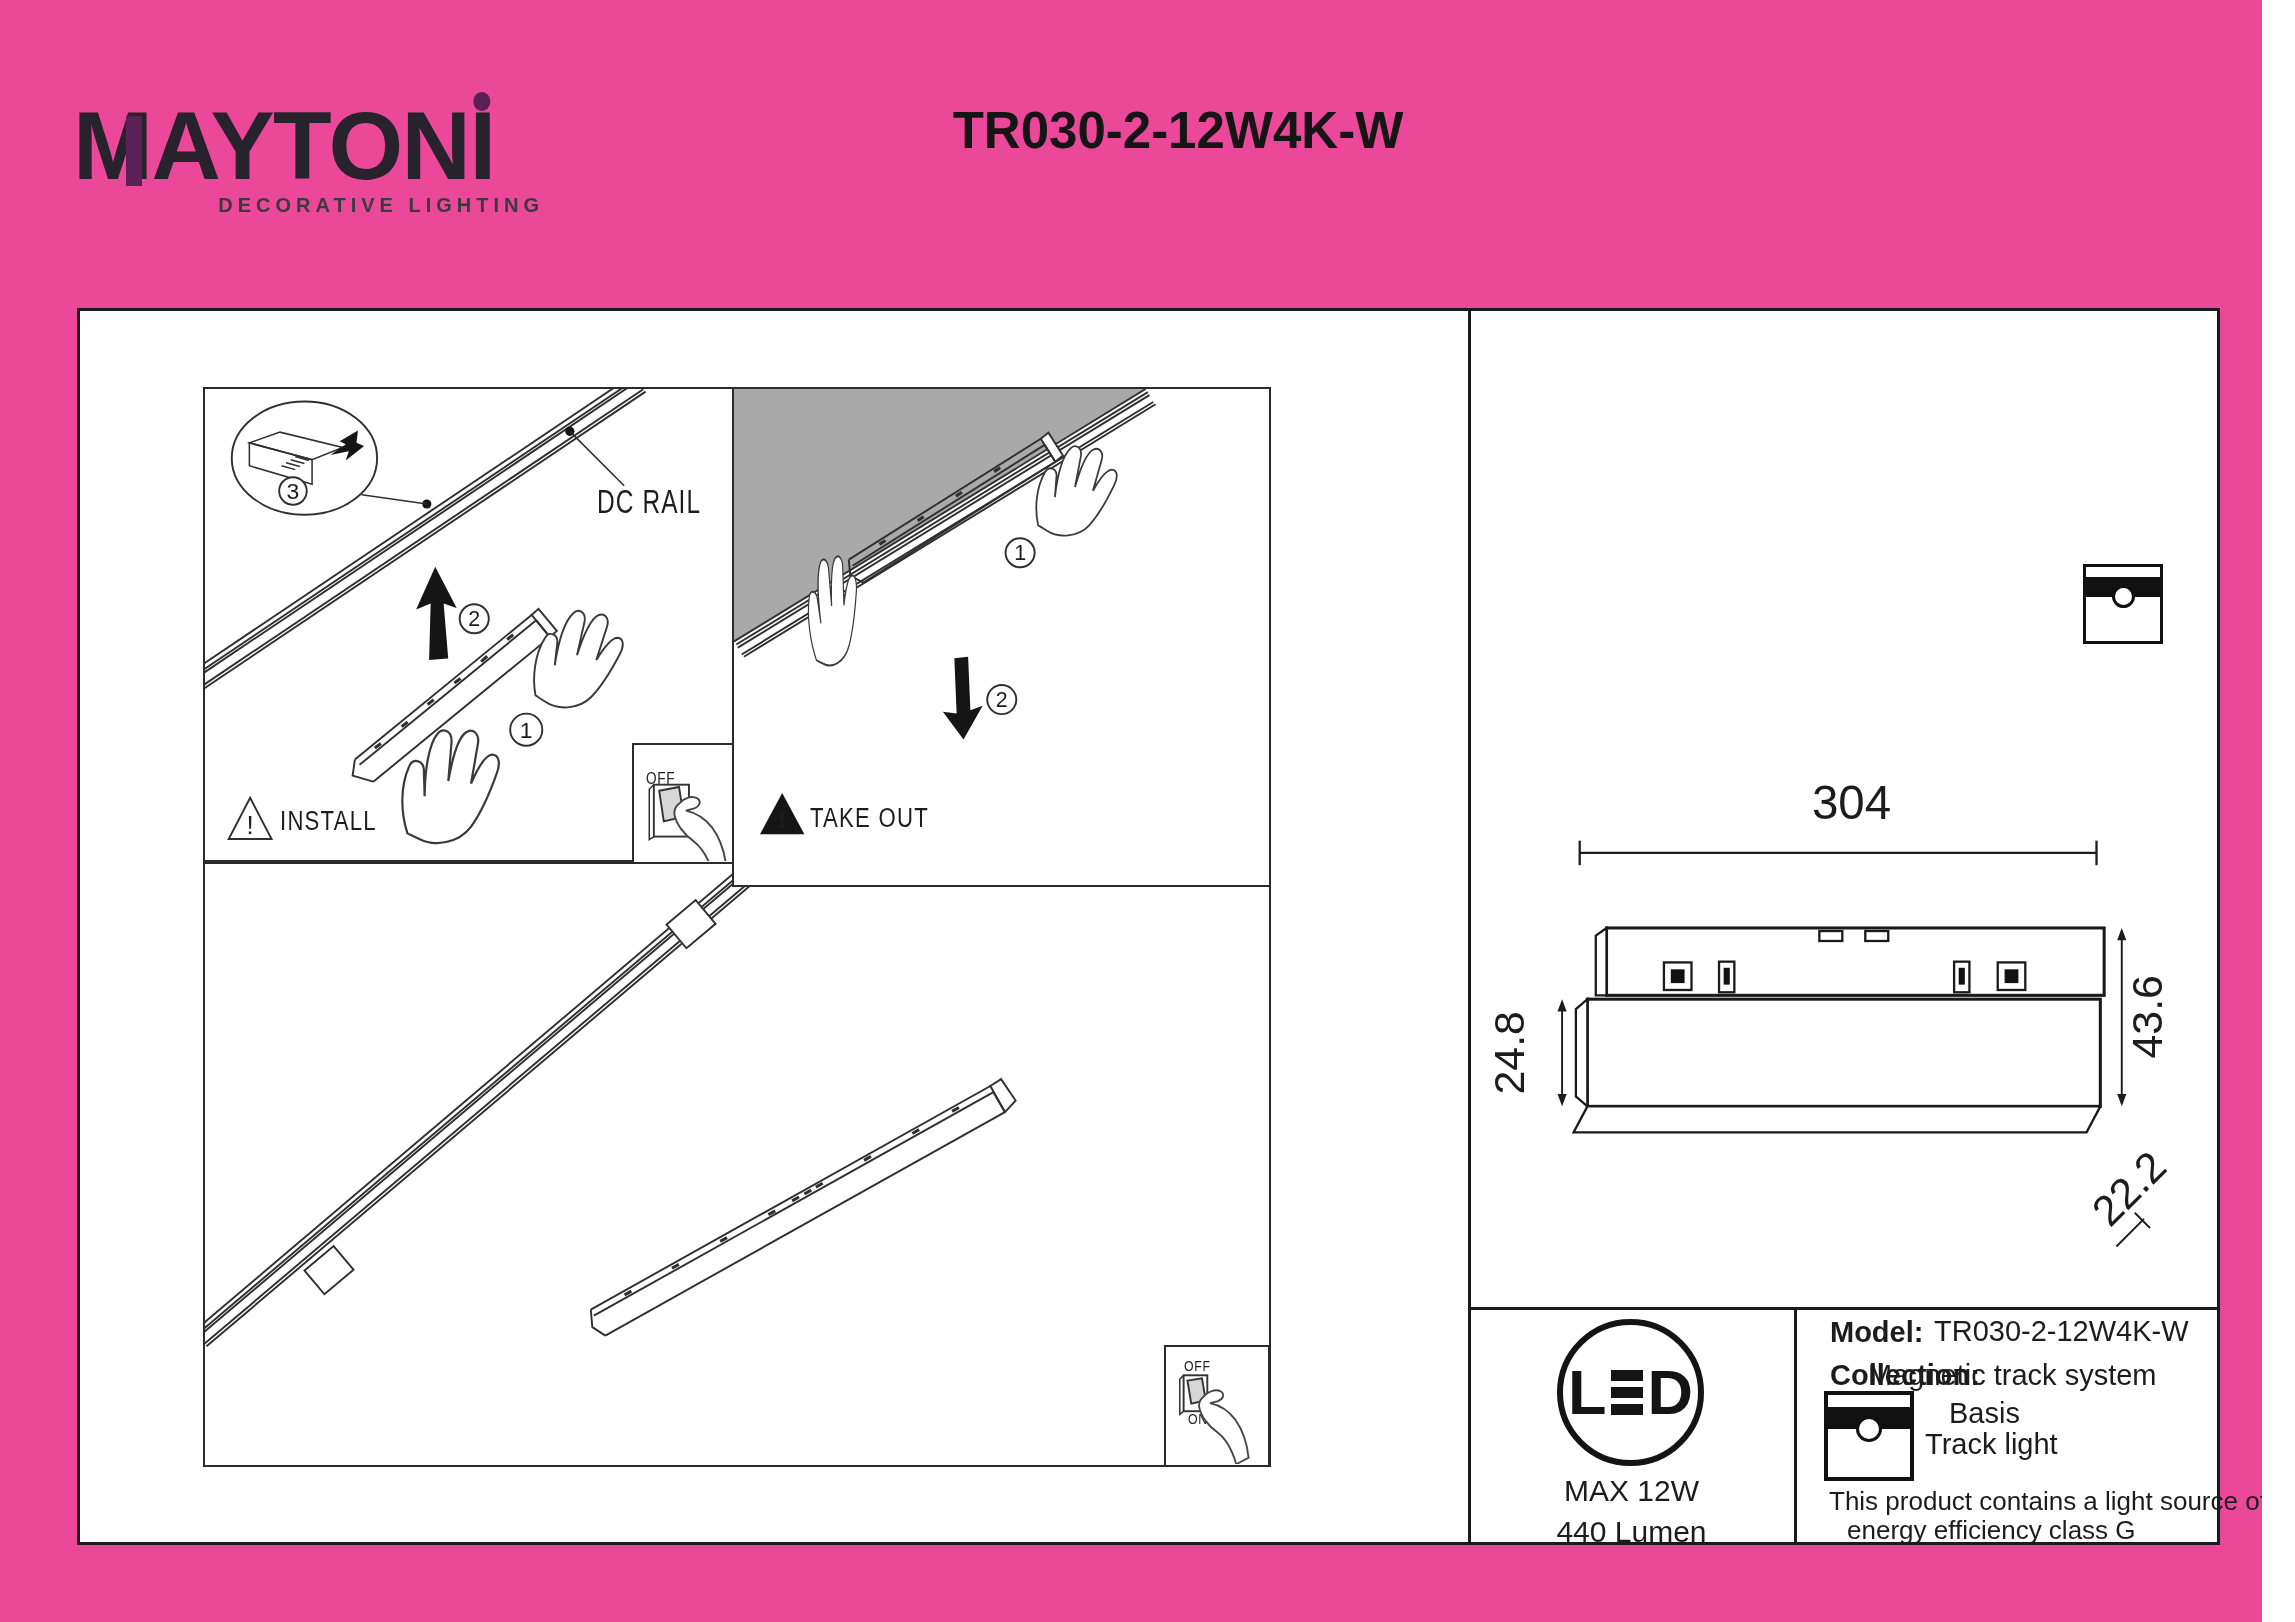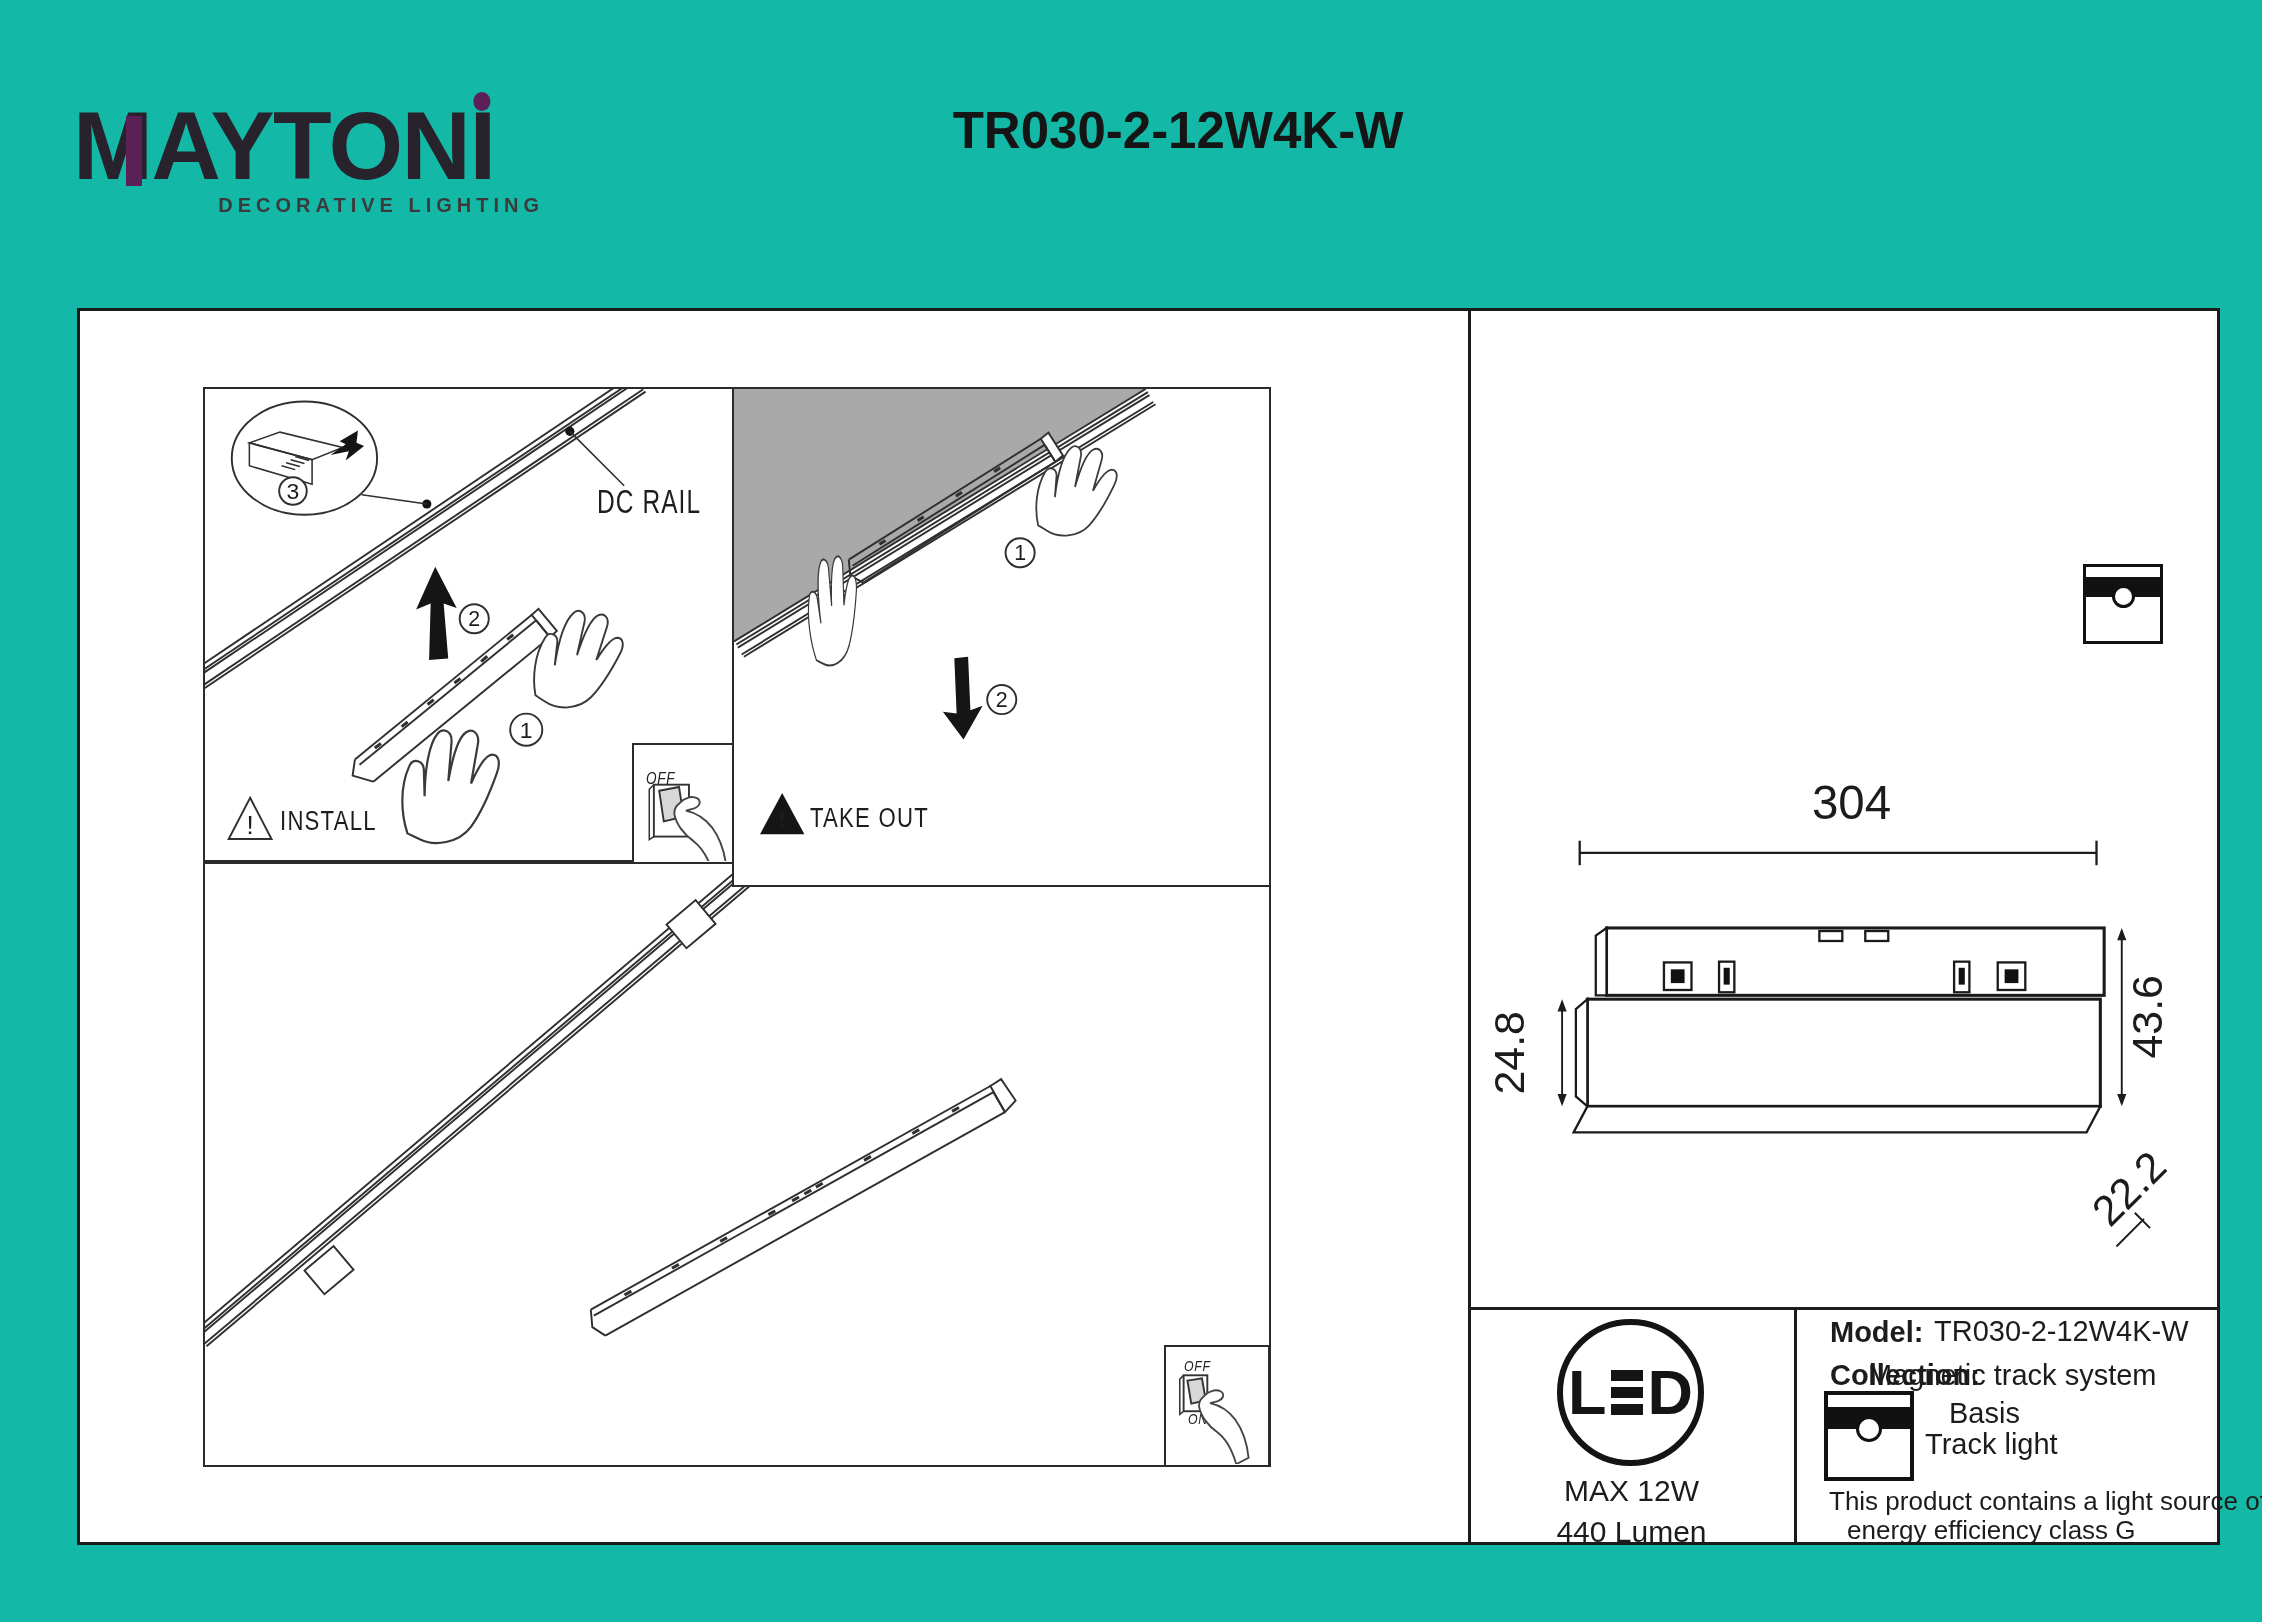--- a/index.html
+++ b/index.html
@@ -3,21 +3,21 @@
 <meta charset="utf-8">
 <style>
   :root{
     --accent_purple:#5b2156;
     --ink:#1c1c1c;
     --art:#2f2f2f;
     --gray_ceiling:#a9a9a9;
     --rocker_gray:#d7d7d7;
   }
   html,body{margin:0;padding:0;background:#fff;}
-  #page{position:relative;width:2262px;height:1623px;background:#14b8a6;overflow:hidden;
+  #page{position:relative;width:2262px;height:1623px;background:#ec4899;overflow:hidden;
         font-family:"Liberation Sans",sans-serif;color:var(--ink);}
   .abs{position:absolute;}
   
   .logo-word{position:absolute;left:73px;top:98px;font-size:96px;font-weight:bold;
              letter-spacing:-1.5px;color:#27222b;line-height:1;white-space:nowrap;}
   .logo-m{position:relative;display:inline-block;}
   .m-bar{position:absolute;right:0.10em;top:0.185em;width:0.165em;height:0.73em;background:var(--accent_purple);}
   .logo-i{position:relative;display:inline-block;}
   .i-dot{position:absolute;left:50%;transform:translateX(-50%);top:-0.065em;width:0.18em;height:0.205em;
          background:var(--accent_purple);border-radius:50%;}
@@ -30,21 +30,21 @@
   .frame{position:absolute;left:77px;top:308px;width:2143px;height:1237px;border:3.1px solid #1b1b1b;box-sizing:border-box;background:#fff;}
   .vdivider{position:absolute;left:1468px;top:308px;width:3.1px;height:1237px;background:#1b1b1b;}
   .t-hline{position:absolute;left:1468px;top:1307px;width:752px;height:3.1px;background:#1b1b1b;}
   .t-vline{position:absolute;left:1794px;top:1307px;width:3.1px;height:237px;background:#1b1b1b;}
   
   .panel{position:absolute;border:2.3px solid #2b2b2b;box-sizing:border-box;background:#fff;}
   .panel svg{position:absolute;left:0;top:0;}
   svg text{font-family:"Liberation Sans",sans-serif;fill:#1c1c1c;}
   .tech{position:absolute;font-size:27px;letter-spacing:1.5px;color:#1d1d1d;transform:scaleX(0.82);transform-origin:left top;white-space:nowrap;}
   .dcrail{font-size:34px;transform:scaleX(0.72);}
-  .switchbox{position:absolute;border:2.3px solid #2b2b2b;box-sizing:border-box;background:#fff;font-style:italic;}
+  .switchbox{position:absolute;border:2.3px solid #2b2b2b;box-sizing:border-box;background:#fff;}
   .swlabel{position:absolute;font-size:16px;letter-spacing:0.8px;color:#222;transform:scaleX(0.85);transform-origin:left top;}
   
   .track-icon{position:absolute;background:#fff;border:3.8px solid #111;box-sizing:border-box;}
   .track-icon .band{position:absolute;left:0;right:0;background:#111;}
   .track-icon .knob{position:absolute;background:#fff;border:3.1px solid #111;border-radius:50%;box-sizing:border-box;left:50%;}
   .led-circle{position:absolute;left:1557px;top:1319px;width:147px;height:147px;border:6.9px solid #141414;
               border-radius:50%;box-sizing:border-box;display:flex;align-items:center;justify-content:center;gap:4.6px;background:#fff;}
   .led-letter{font-size:63px;font-weight:bold;color:#141414;line-height:1;}
   .led-e{display:flex;flex-direction:column;gap:6.1px;}
   .led-e div{width:32px;height:10.7px;background:#141414;}

